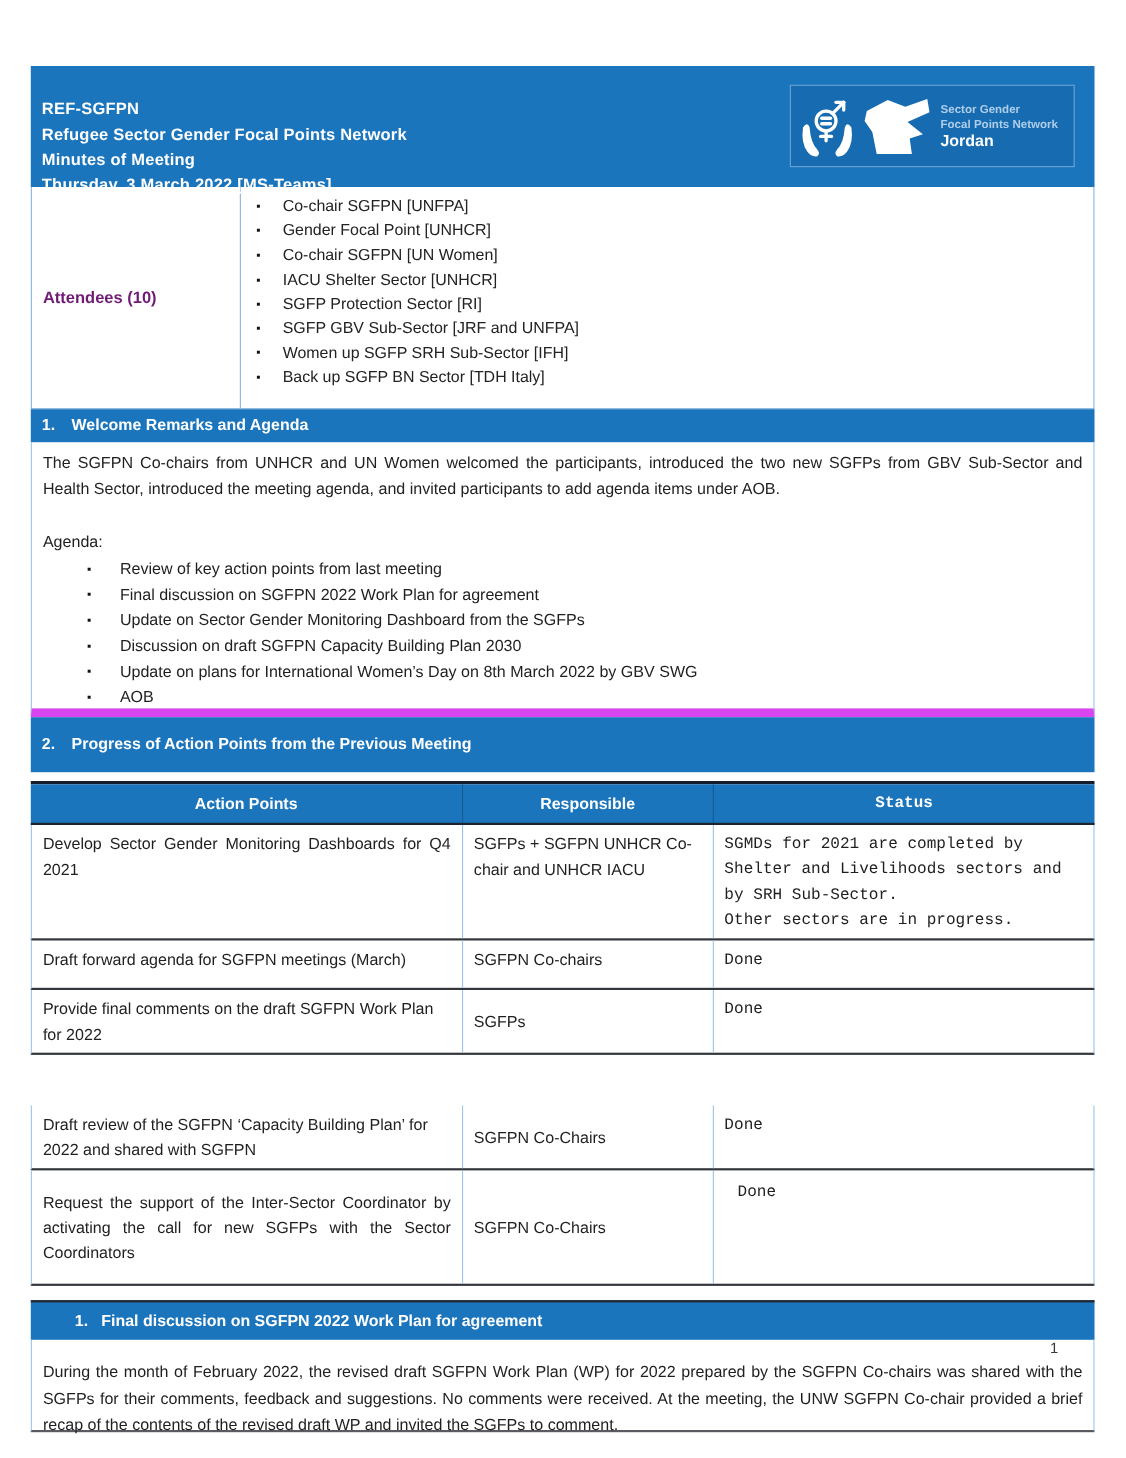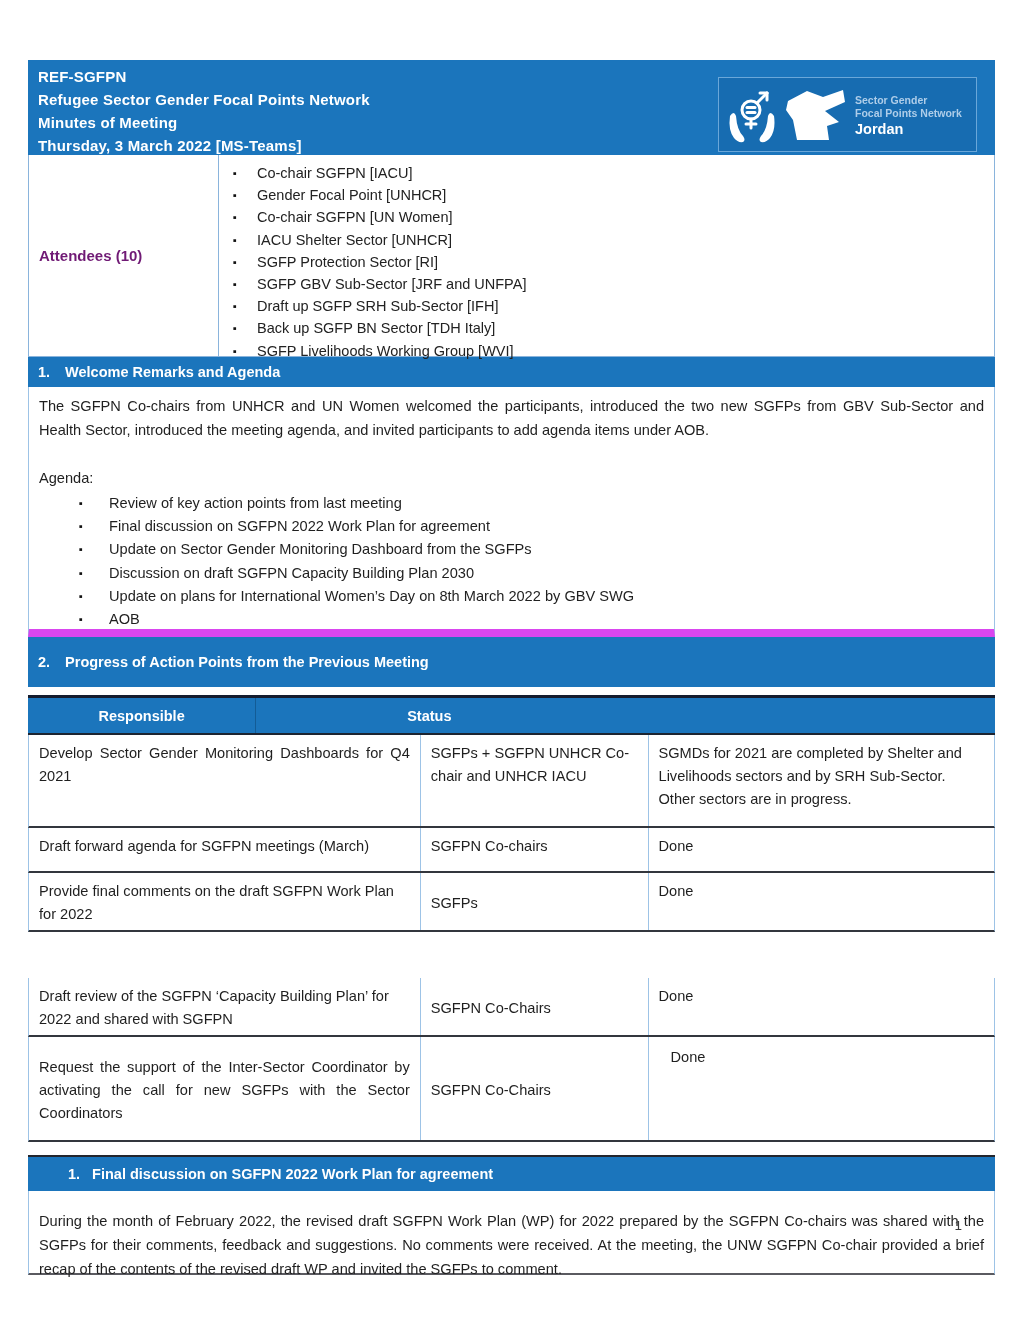--- a/index.html
+++ b/index.html
@@ -5,22 +5,22 @@
   * { margin:0; padding:0; box-sizing:border-box; }
   html,body { background:#fff; }
   .page {
     position:relative; width:1024px; height:1325px; background:#ffffff;
     font-family:"Liberation Sans", sans-serif; color:#262626; overflow:hidden;
   }
   .doc { position:absolute; left:28px; top:60px; width:967px; }
 
   
   .header-block {
-    position:relative; height:95px; background:#1b75bc; color:#ffffff;
-    padding:5px 0 0 10px;
+    position:relative; height:110px; background:#1b75bc; color:#ffffff;
+    padding:28px 0 0 10px;
   }
   .header-block .hline { font-size:15px; font-weight:bold; line-height:23px; letter-spacing:.2px; }
   .logo-box {
     position:absolute; top:17px; right:18px; width:259px; height:75px;
     background:#176cb1; border:1px solid #6aa7d9;
     display:flex; align-items:center; padding:4px 6px 4px 8px; gap:8px;
   }
   .logo-text { line-height:13px; }
   .logo-text .lt-small { font-size:10.5px; color:#aecde9; font-weight:bold; }
   .logo-text .lt-big { font-size:14.5px; color:#ffffff; font-weight:bold; margin-top:3px; }
@@ -64,21 +64,21 @@
   
   .ap-table { margin-top:8px; border-top:3px solid #141c2e; }
   .ap-hrow {
     display:flex; height:37px; background:#1b75bc; border-bottom:2px solid #1d2430;
   }
   .ap-hcell {
     color:#fff; font-weight:bold; font-size:14.5px; display:flex; align-items:center;
     justify-content:center; border-right:1px solid #135c96;
   }
   .ap-hcell:last-child { border-right:none; }
-  .c1 { width:40.6%; } .c2 { width:23.6%; } .c3 { width:35.8%; }
+  .c1 { width:40.6%; } .c2 { width:23.6%; } .c3 { width:35.8%;font-family:Liberation Mono, monospace; }
   .ap-row { display:flex; border-bottom:2px solid #33363d; border-left:1px solid #9dc3e6; border-right:1px solid #9dc3e6; }
   .ap-cell {
     padding:7px 10px 4px 10px; font-size:14.6px; line-height:23px; color:#1f1f1f;
     border-right:1px solid #9dc3e6;
   }
   .ap-cell:last-child { border-right:none; }
   .v-center { display:flex; align-items:center; }
   .prewrap { white-space:pre-line; }
   .r1 { min-height:93px; } .r2 { min-height:45px; } .r3 { min-height:47px; }
   .r4 { min-height:46px;margin-top:46px; } .r5 { min-height:105px; }
@@ -120,29 +120,28 @@
           <div class="lt-small">Sector Gender</div>
           <div class="lt-small">Focal Points Network</div>
           <div class="lt-big">Jordan</div>
         </div>
       </div>
     </div>
 
     <div class="attendees">
       <div class="att-label">Attendees (10)</div>
       <ul class="att-list">
-        <li>Co-chair SGFPN [IACU]</li>
+        <li>Co-chair SGFPN [UNFPA]</li>
         <li>Gender Focal Point [UNHCR]</li>
         <li>Co-chair SGFPN [UN Women]</li>
         <li>IACU Shelter Sector [UNHCR]</li>
         <li>SGFP Protection Sector [RI]</li>
         <li>SGFP GBV Sub-Sector [JRF and UNFPA]</li>
-        <li>Draft up SGFP SRH Sub-Sector [IFH]</li>
+        <li>Women up SGFP SRH Sub-Sector [IFH]</li>
         <li>Back up SGFP BN Sector [TDH Italy]</li>
-        <li>SGFP Livelihoods Working Group [WVI]</li>
       </ul>
     </div>
 
     <div class="bar bar1">
       <span class="num">1.</span>
       <span>Welcome Remarks and Agenda</span>
     </div>
 
     <div class="body-cell body1">
       <p class="jtext">The SGFPN Co-chairs from UNHCR and UN Women welcomed the participants, introduced the two new SGFPs from GBV Sub-Sector and Health Sector, introduced the meeting agenda, and invited participants to add agenda items under AOB.</p>
@@ -157,20 +156,21 @@
       </ul>
     </div>
 
     <div class="bar bar2">
       <span class="num">2.</span>
       <span>Progress of Action Points from the Previous Meeting</span>
     </div>
 
     <div class="ap-table">
       <div class="ap-hrow">
+        <div class="ap-hcell c1">Action Points</div>
         <div class="ap-hcell c2">Responsible</div>
         <div class="ap-hcell c3">Status</div>
       </div>
 
       <div class="ap-row r1">
         <div class="ap-cell c1 jtext">Develop Sector Gender Monitoring Dashboards for Q4 2021</div>
         <div class="ap-cell c2">SGFPs + SGFPN UNHCR Co-chair and UNHCR IACU</div>
         <div class="ap-cell c3 prewrap">SGMDs for 2021 are completed by Shelter and Livelihoods sectors and by SRH Sub-Sector.
 Other sectors are in progress.</div>
       </div>

